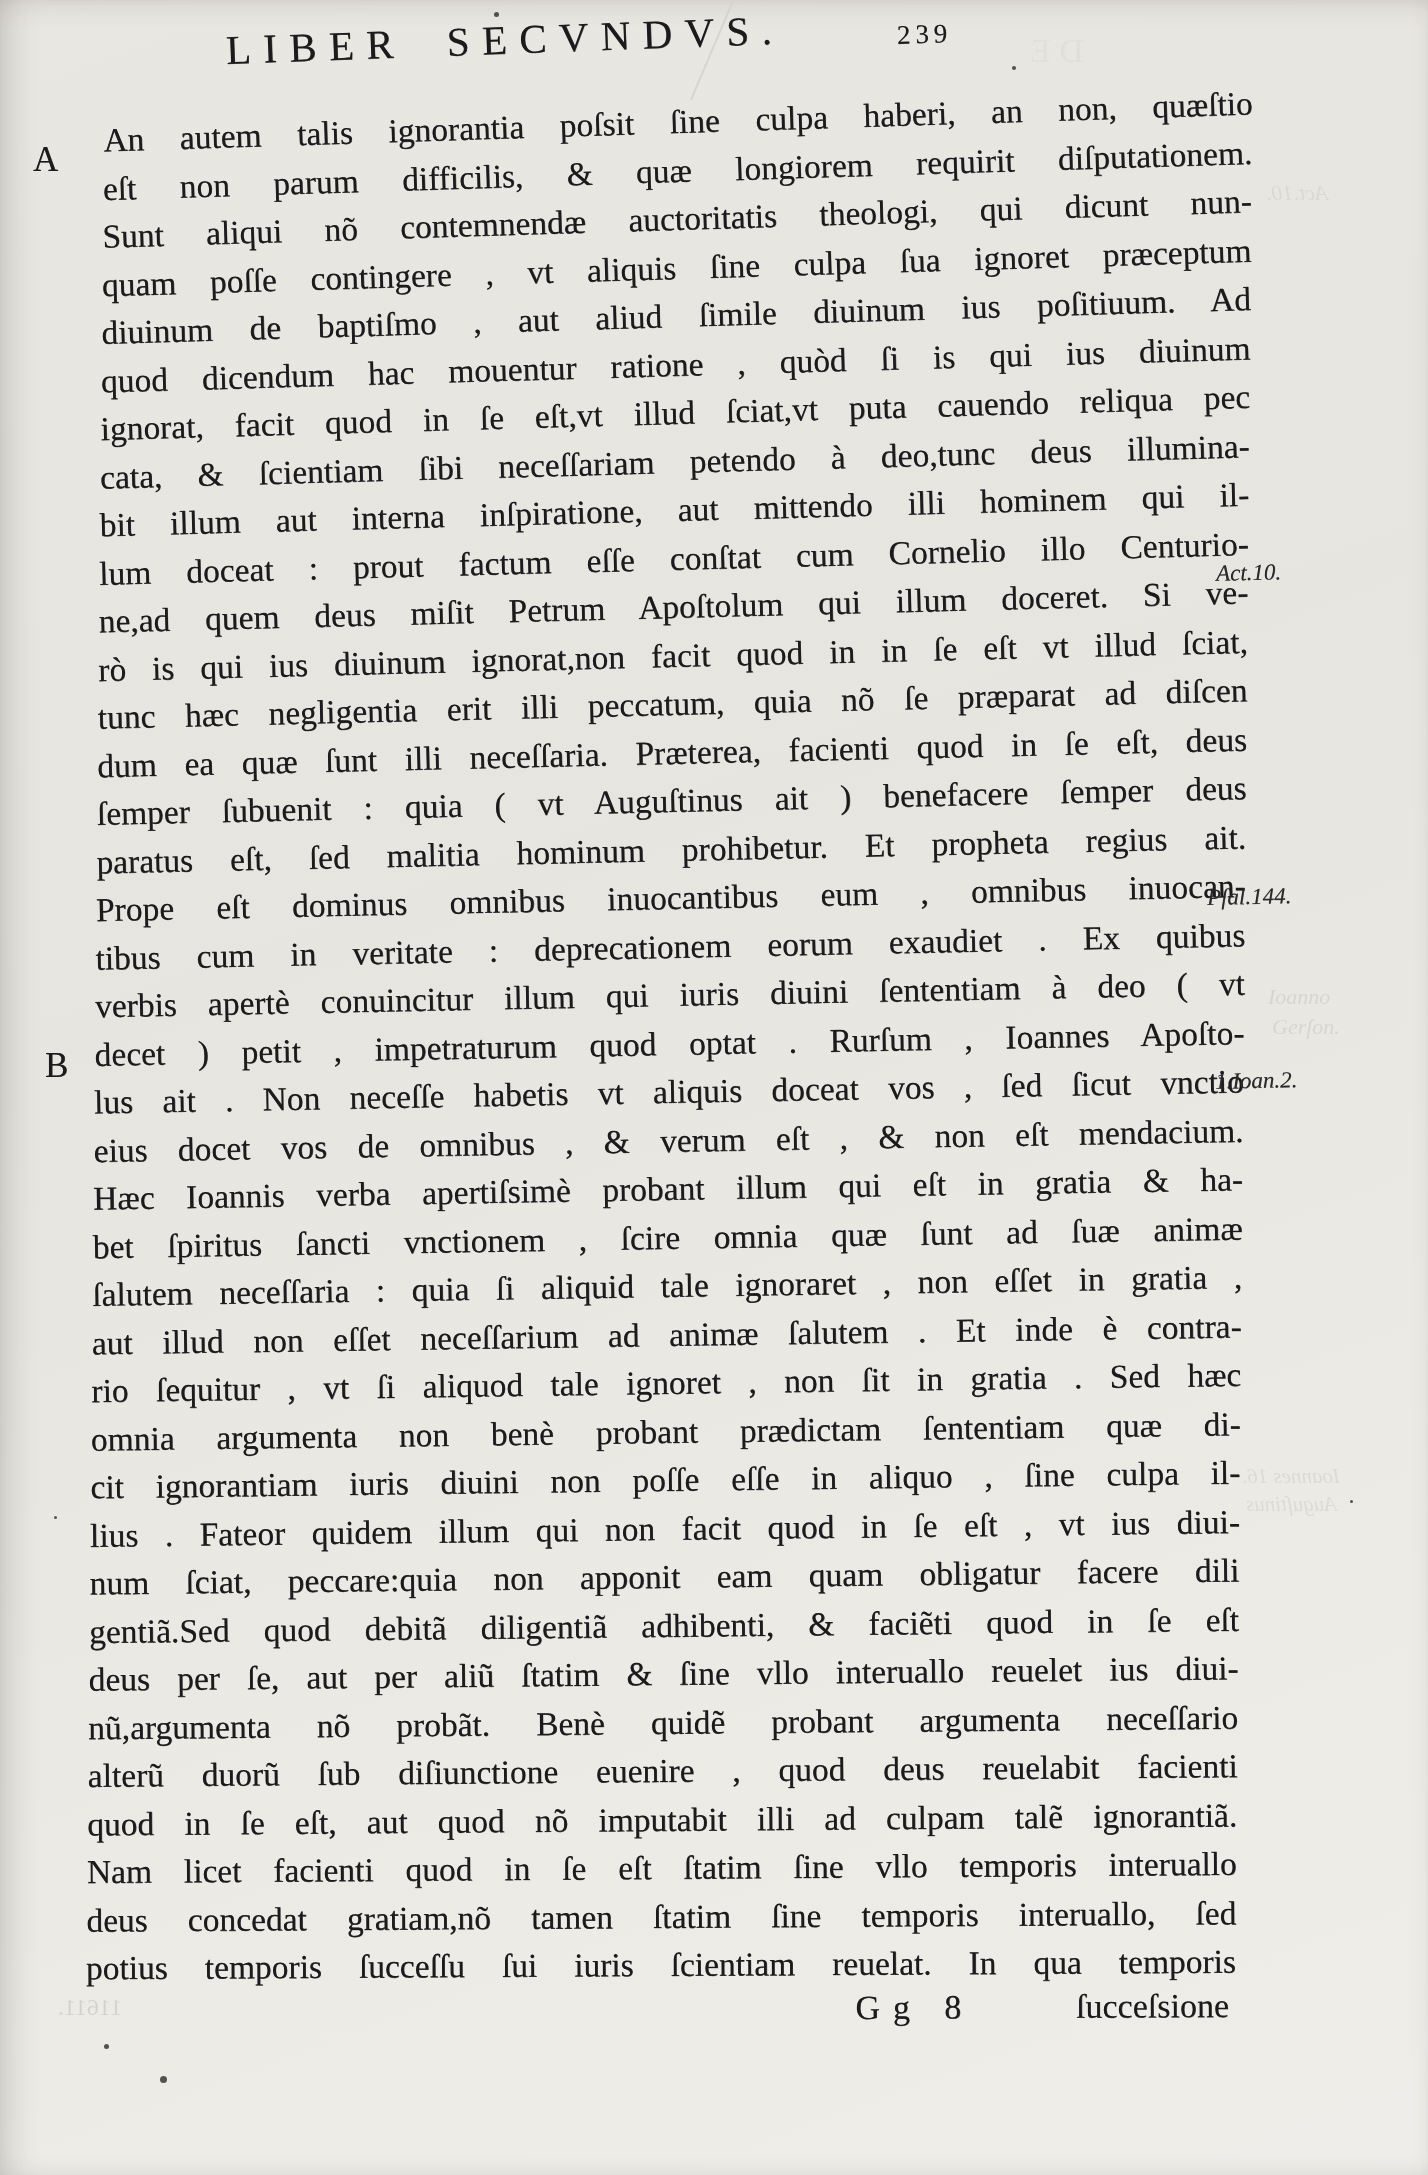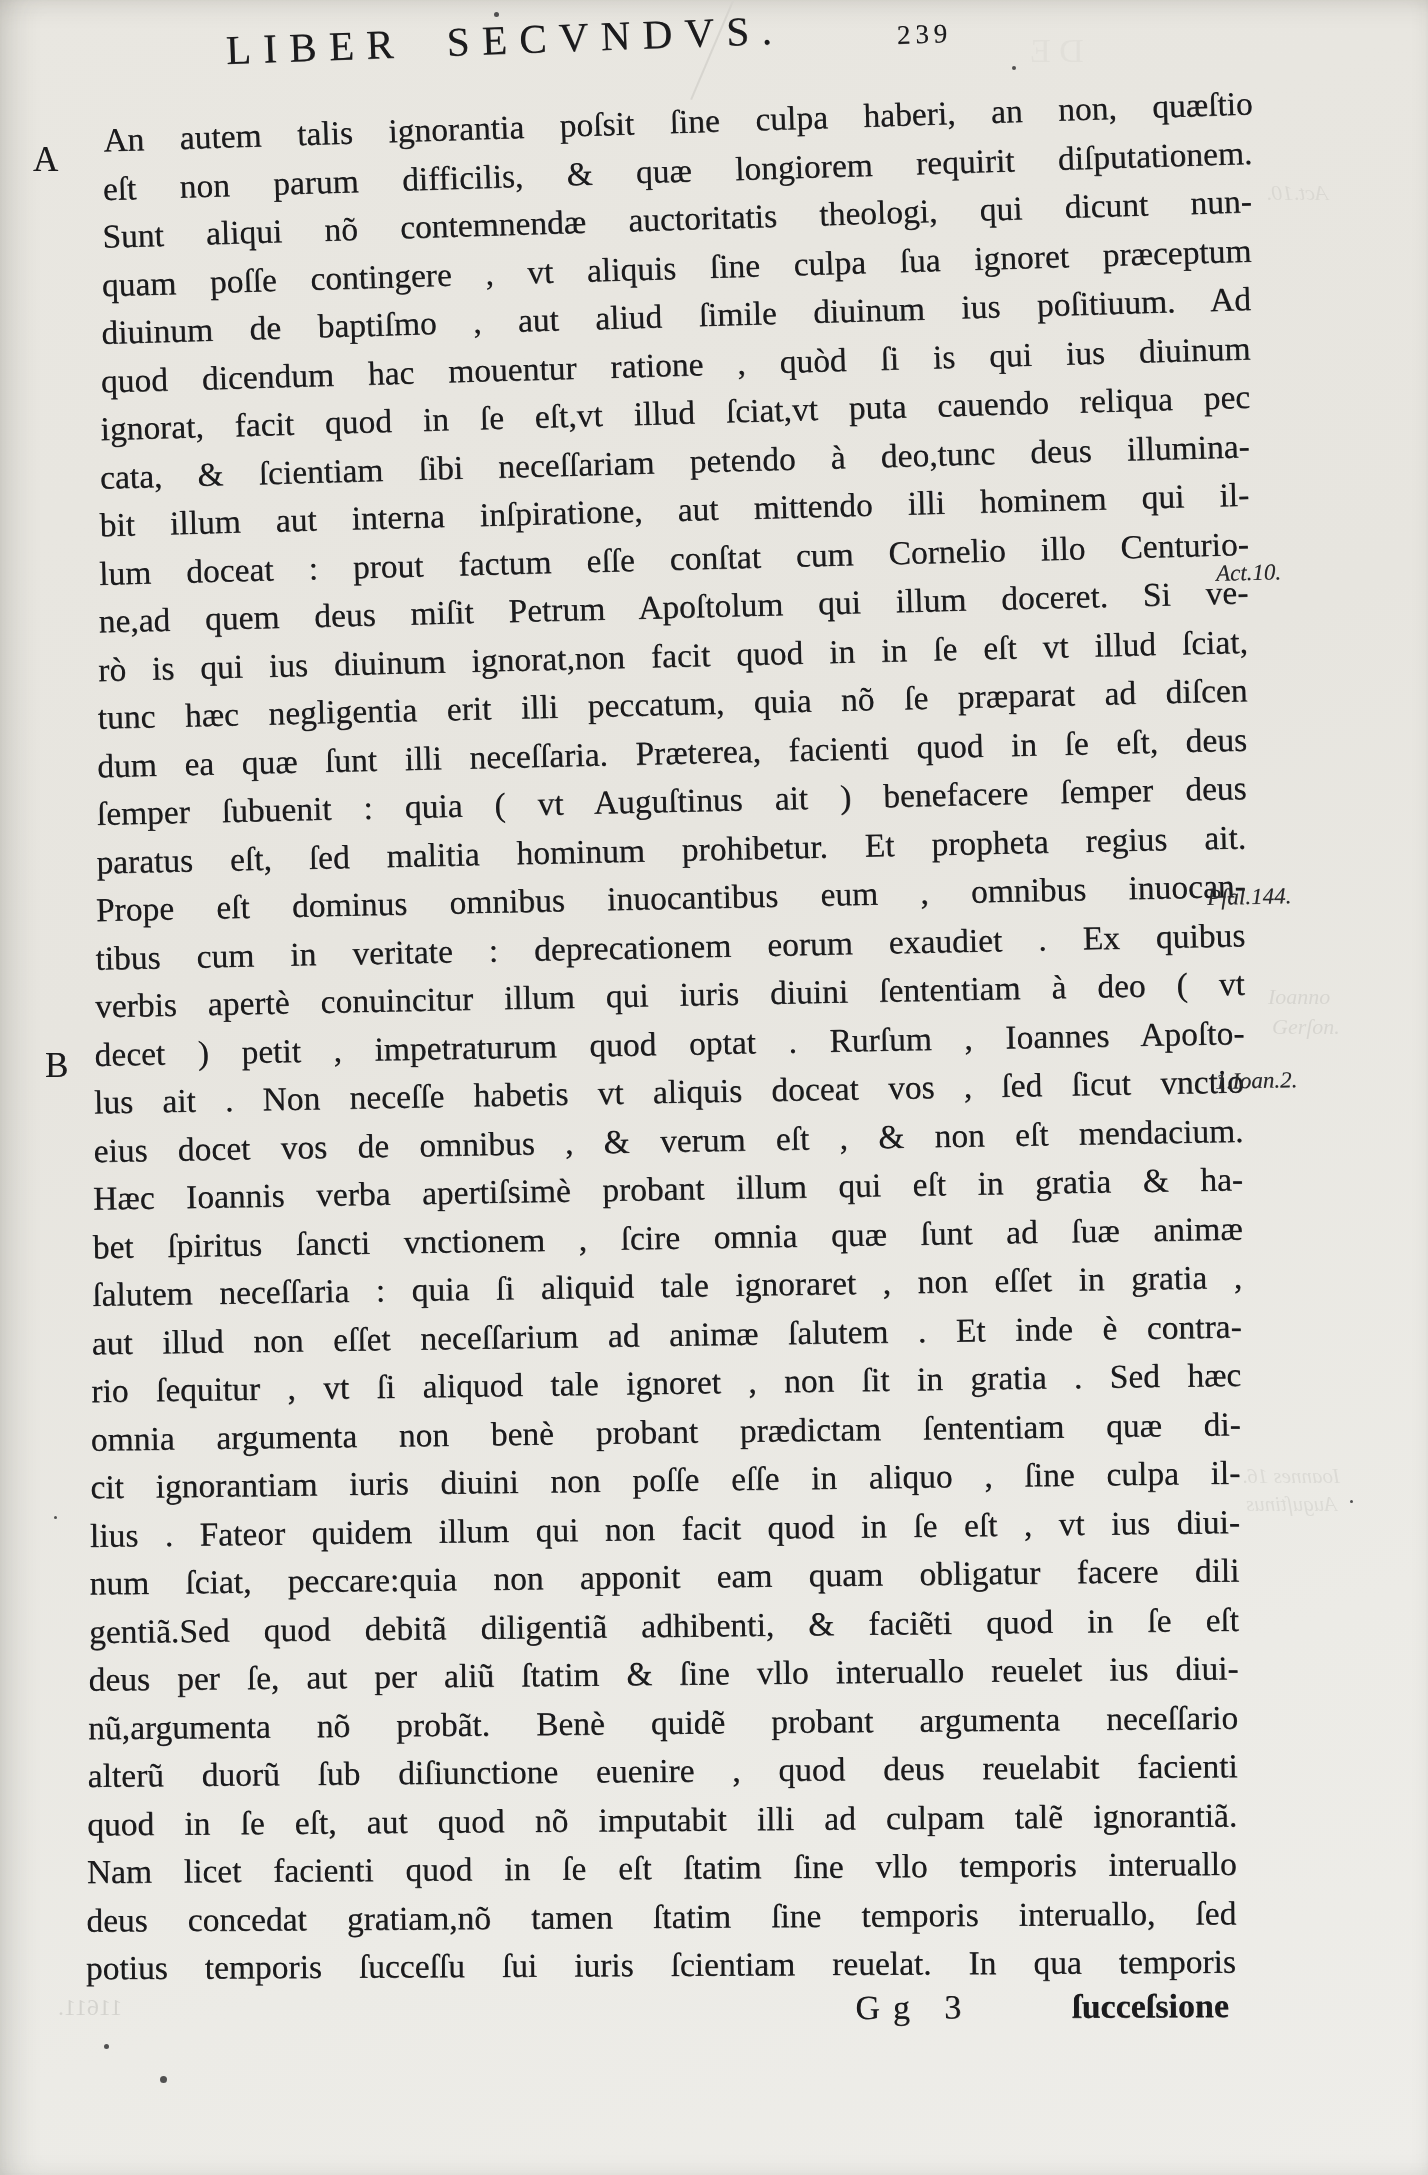--- a/index.html
+++ b/index.html
@@ -51,21 +51,21 @@
     position:absolute;font-style:italic;font-size:23px;color:#29292b;
     transform:rotate(-1.2deg);white-space:nowrap;
     text-shadow:.2px .2px .4px rgba(35,35,37,.5);
   }
   .sig-row{
     position:absolute;left:85px;width:1150px;height:50px;
     font-size:34px;transform:rotate(-.3deg);
     text-shadow:.3px .3px .5px rgba(23,23,25,.6);
   }
   .sig-mark{position:absolute;left:67%;letter-spacing:.38em;}
-  .catchword{position:absolute;right:6px;font-weight:bold;}
+  .catchword{position:absolute;right:6px;}
   .ghost{
     position:absolute;color:#8f8e8a;white-space:nowrap;
     filter:blur(.6px);pointer-events:none;
   }
   .speck{position:absolute;background:#2a2a2c;border-radius:50%;opacity:.8;}
   .crease{
     position:absolute;left:712px;top:-8px;width:2px;height:112px;
     background:#d5d3cd;transform:rotate(23deg);opacity:.9;
   }
 </style>
@@ -120,21 +120,21 @@
       <div class="bline" style="top: 1650px; transform: translateX(3.6px) rotate(-0.57deg);">deus per ſe, aut per aliũ ſtatim &amp; ſine vllo interuallo reuelet ius diui-</div>
       <div class="bline" style="top: 1698.5px; transform: translateX(3.15px) rotate(-0.53deg);">nũ,argumenta nõ probãt. Benè quidẽ probant argumenta neceſſario</div>
       <div class="bline" style="top: 1747px; transform: translateX(2.7px) rotate(-0.49deg);">alterũ duorũ ſub diſiunctione euenire , quod deus reuelabit facienti</div>
       <div class="bline" style="top: 1795.5px; transform: translateX(2.25px) rotate(-0.45deg);">quod in ſe eſt, aut quod nõ imputabit illi ad culpam talẽ ignorantiã.</div>
       <div class="bline" style="top: 1844px; transform: translateX(1.8px) rotate(-0.41deg);">Nam licet facienti quod in ſe eſt ſtatim ſine vllo temporis interuallo</div>
       <div class="bline" style="top: 1892.5px; transform: translateX(1.35px) rotate(-0.37deg);">deus concedat gratiam,nõ tamen ſtatim ſine temporis interuallo, ſed</div>
       <div class="bline" style="top: 1941px; transform: translateX(0.9px) rotate(-0.33deg);">potius temporis ſucceſſu ſui iuris ſcientiam reuelat. In qua temporis</div>
     </div>
 
   <div class="sig-row" id="sig-row" style="top: 1989.5px;">
-    <span class="sig-mark">Gg 3</span>
+    <span class="sig-mark">Gg 8</span>
     <span class="catchword">ſucceſsione</span>
   </div>
 
   <div id="marginalia">
       <div class="marginal-note" style="top: 560px; left: 1216px;">Act.10.</div>
       <div class="marginal-note" style="top: 884px; left: 1207px;">Pſal.144.</div>
       <div class="marginal-note" style="top: 1068px; left: 1215px;">1.Ioan.2.</div>
     </div>
   <div id="ghosts">
       <div class="ghost" style="top: 32px; left: 1030px; font-size: 34px; opacity: 0.07; transform: scaleX(-1);">D E</div>

